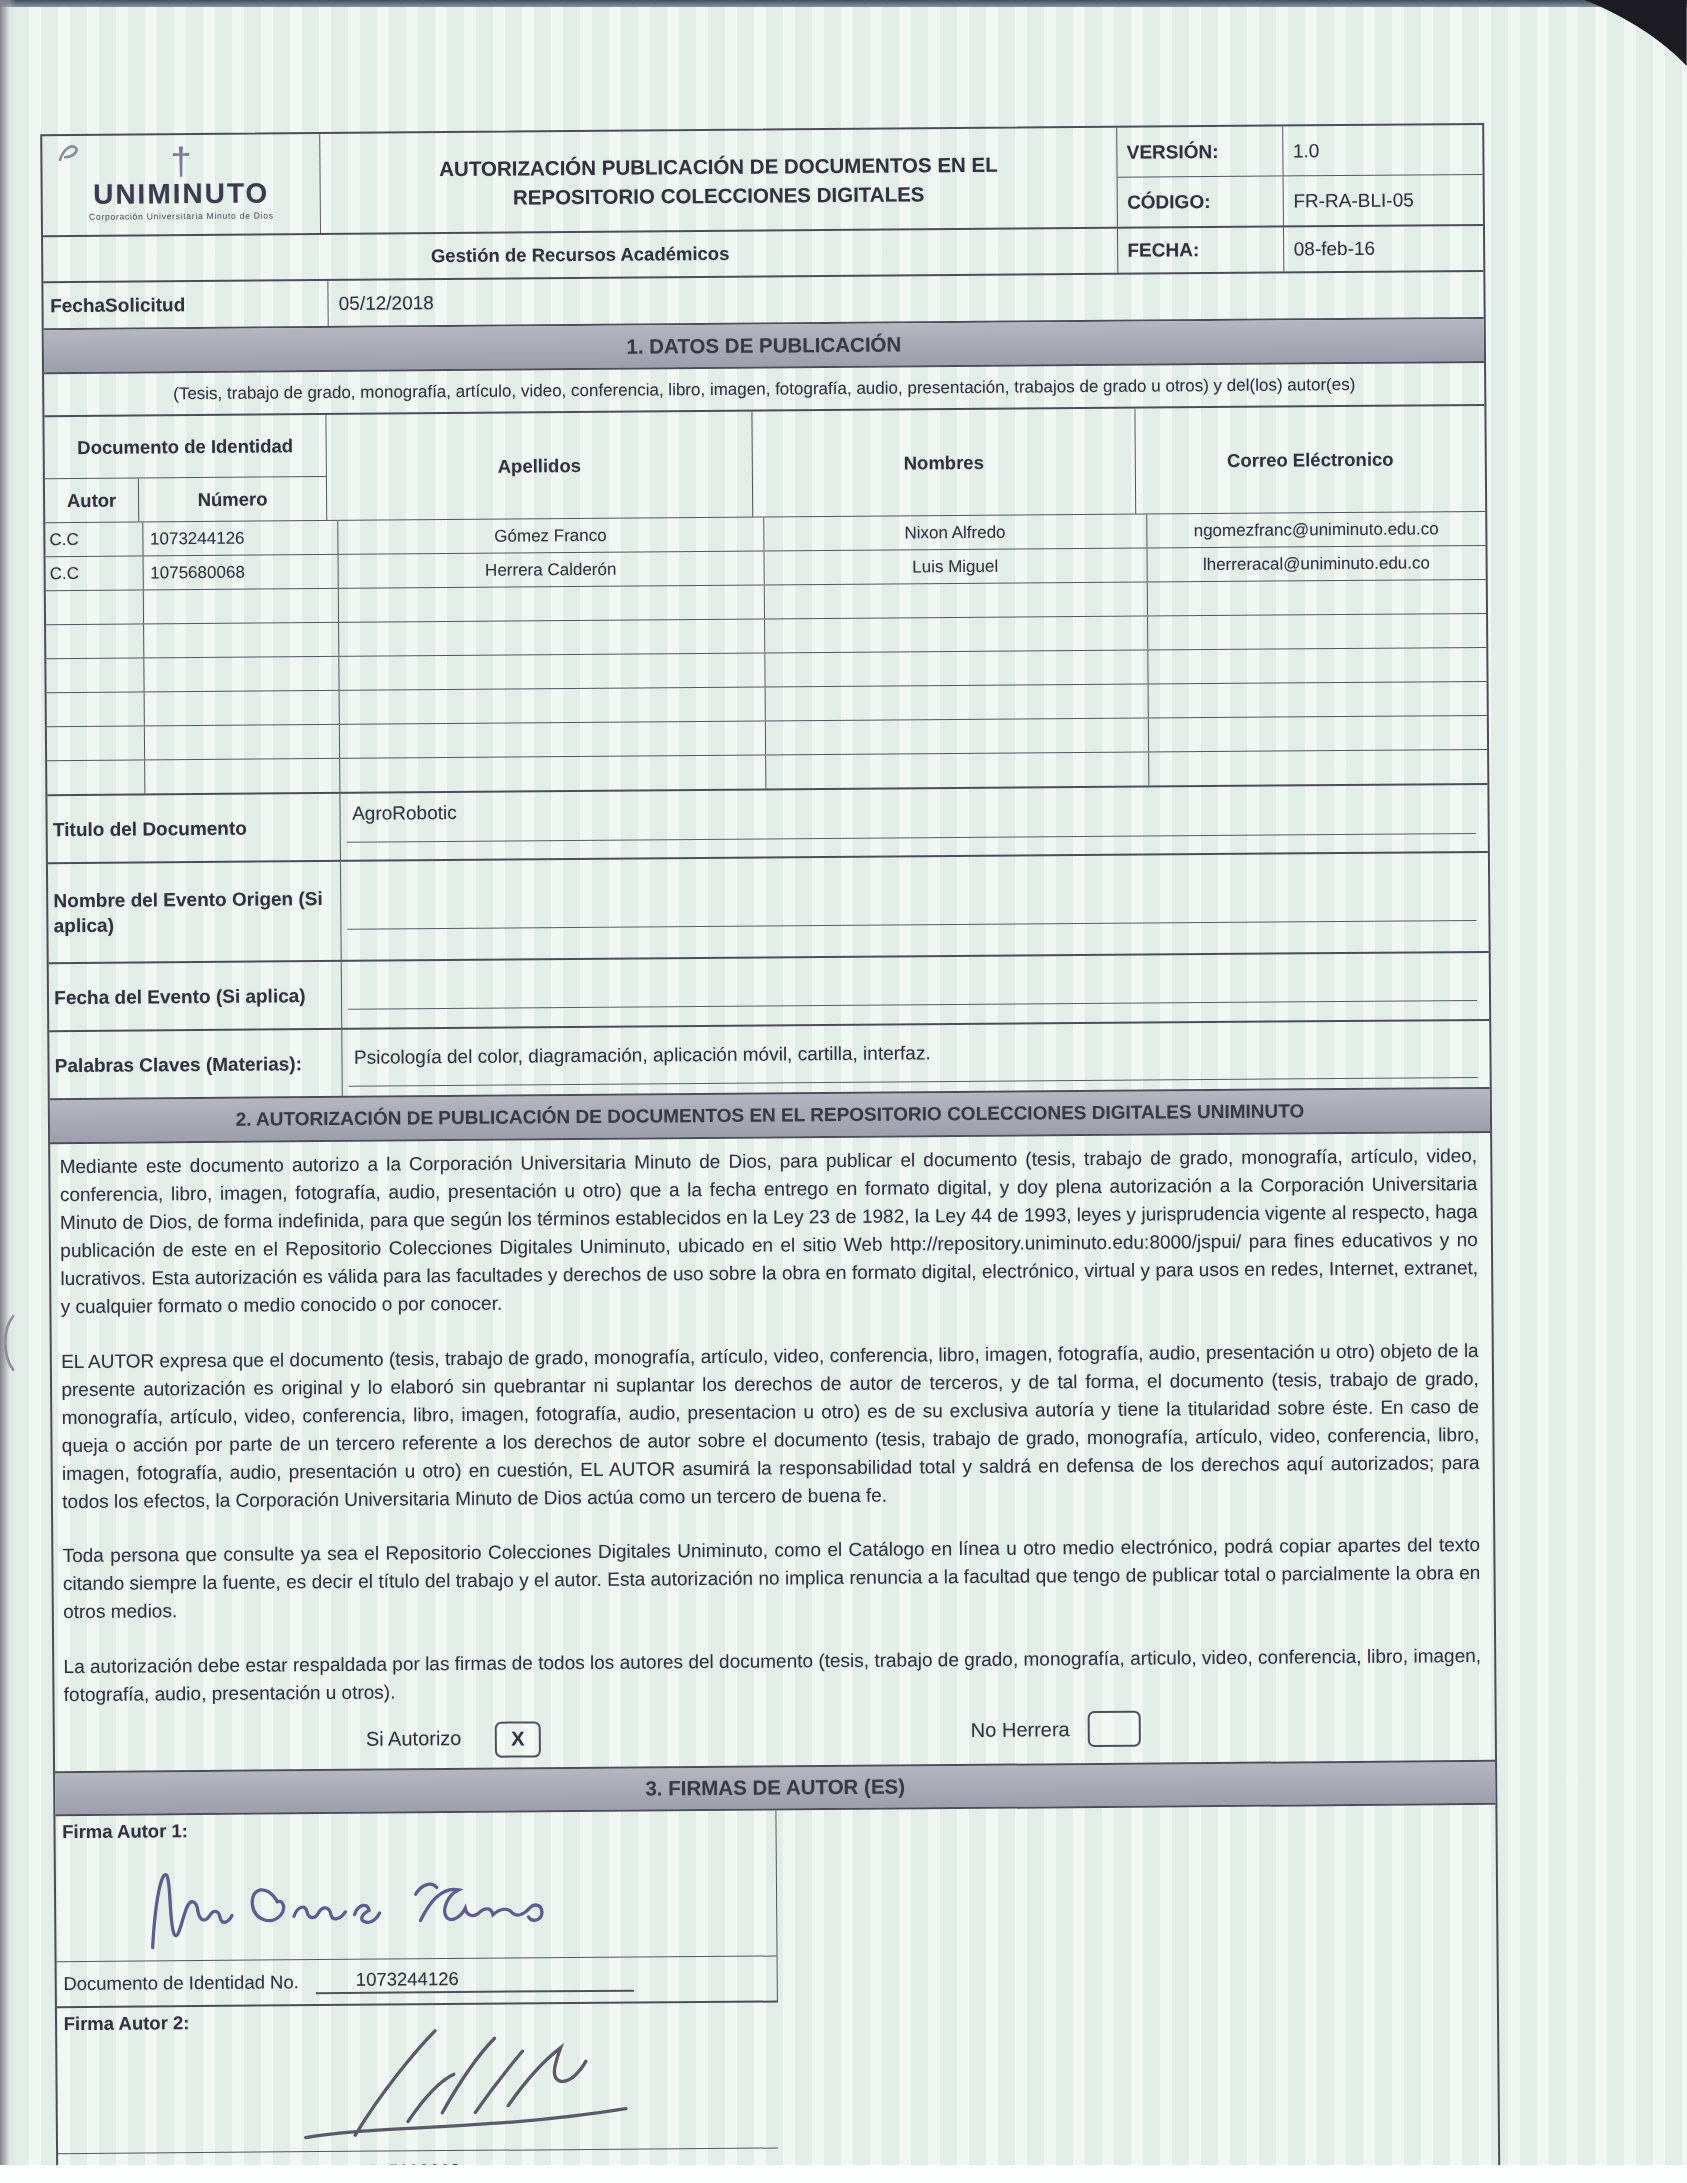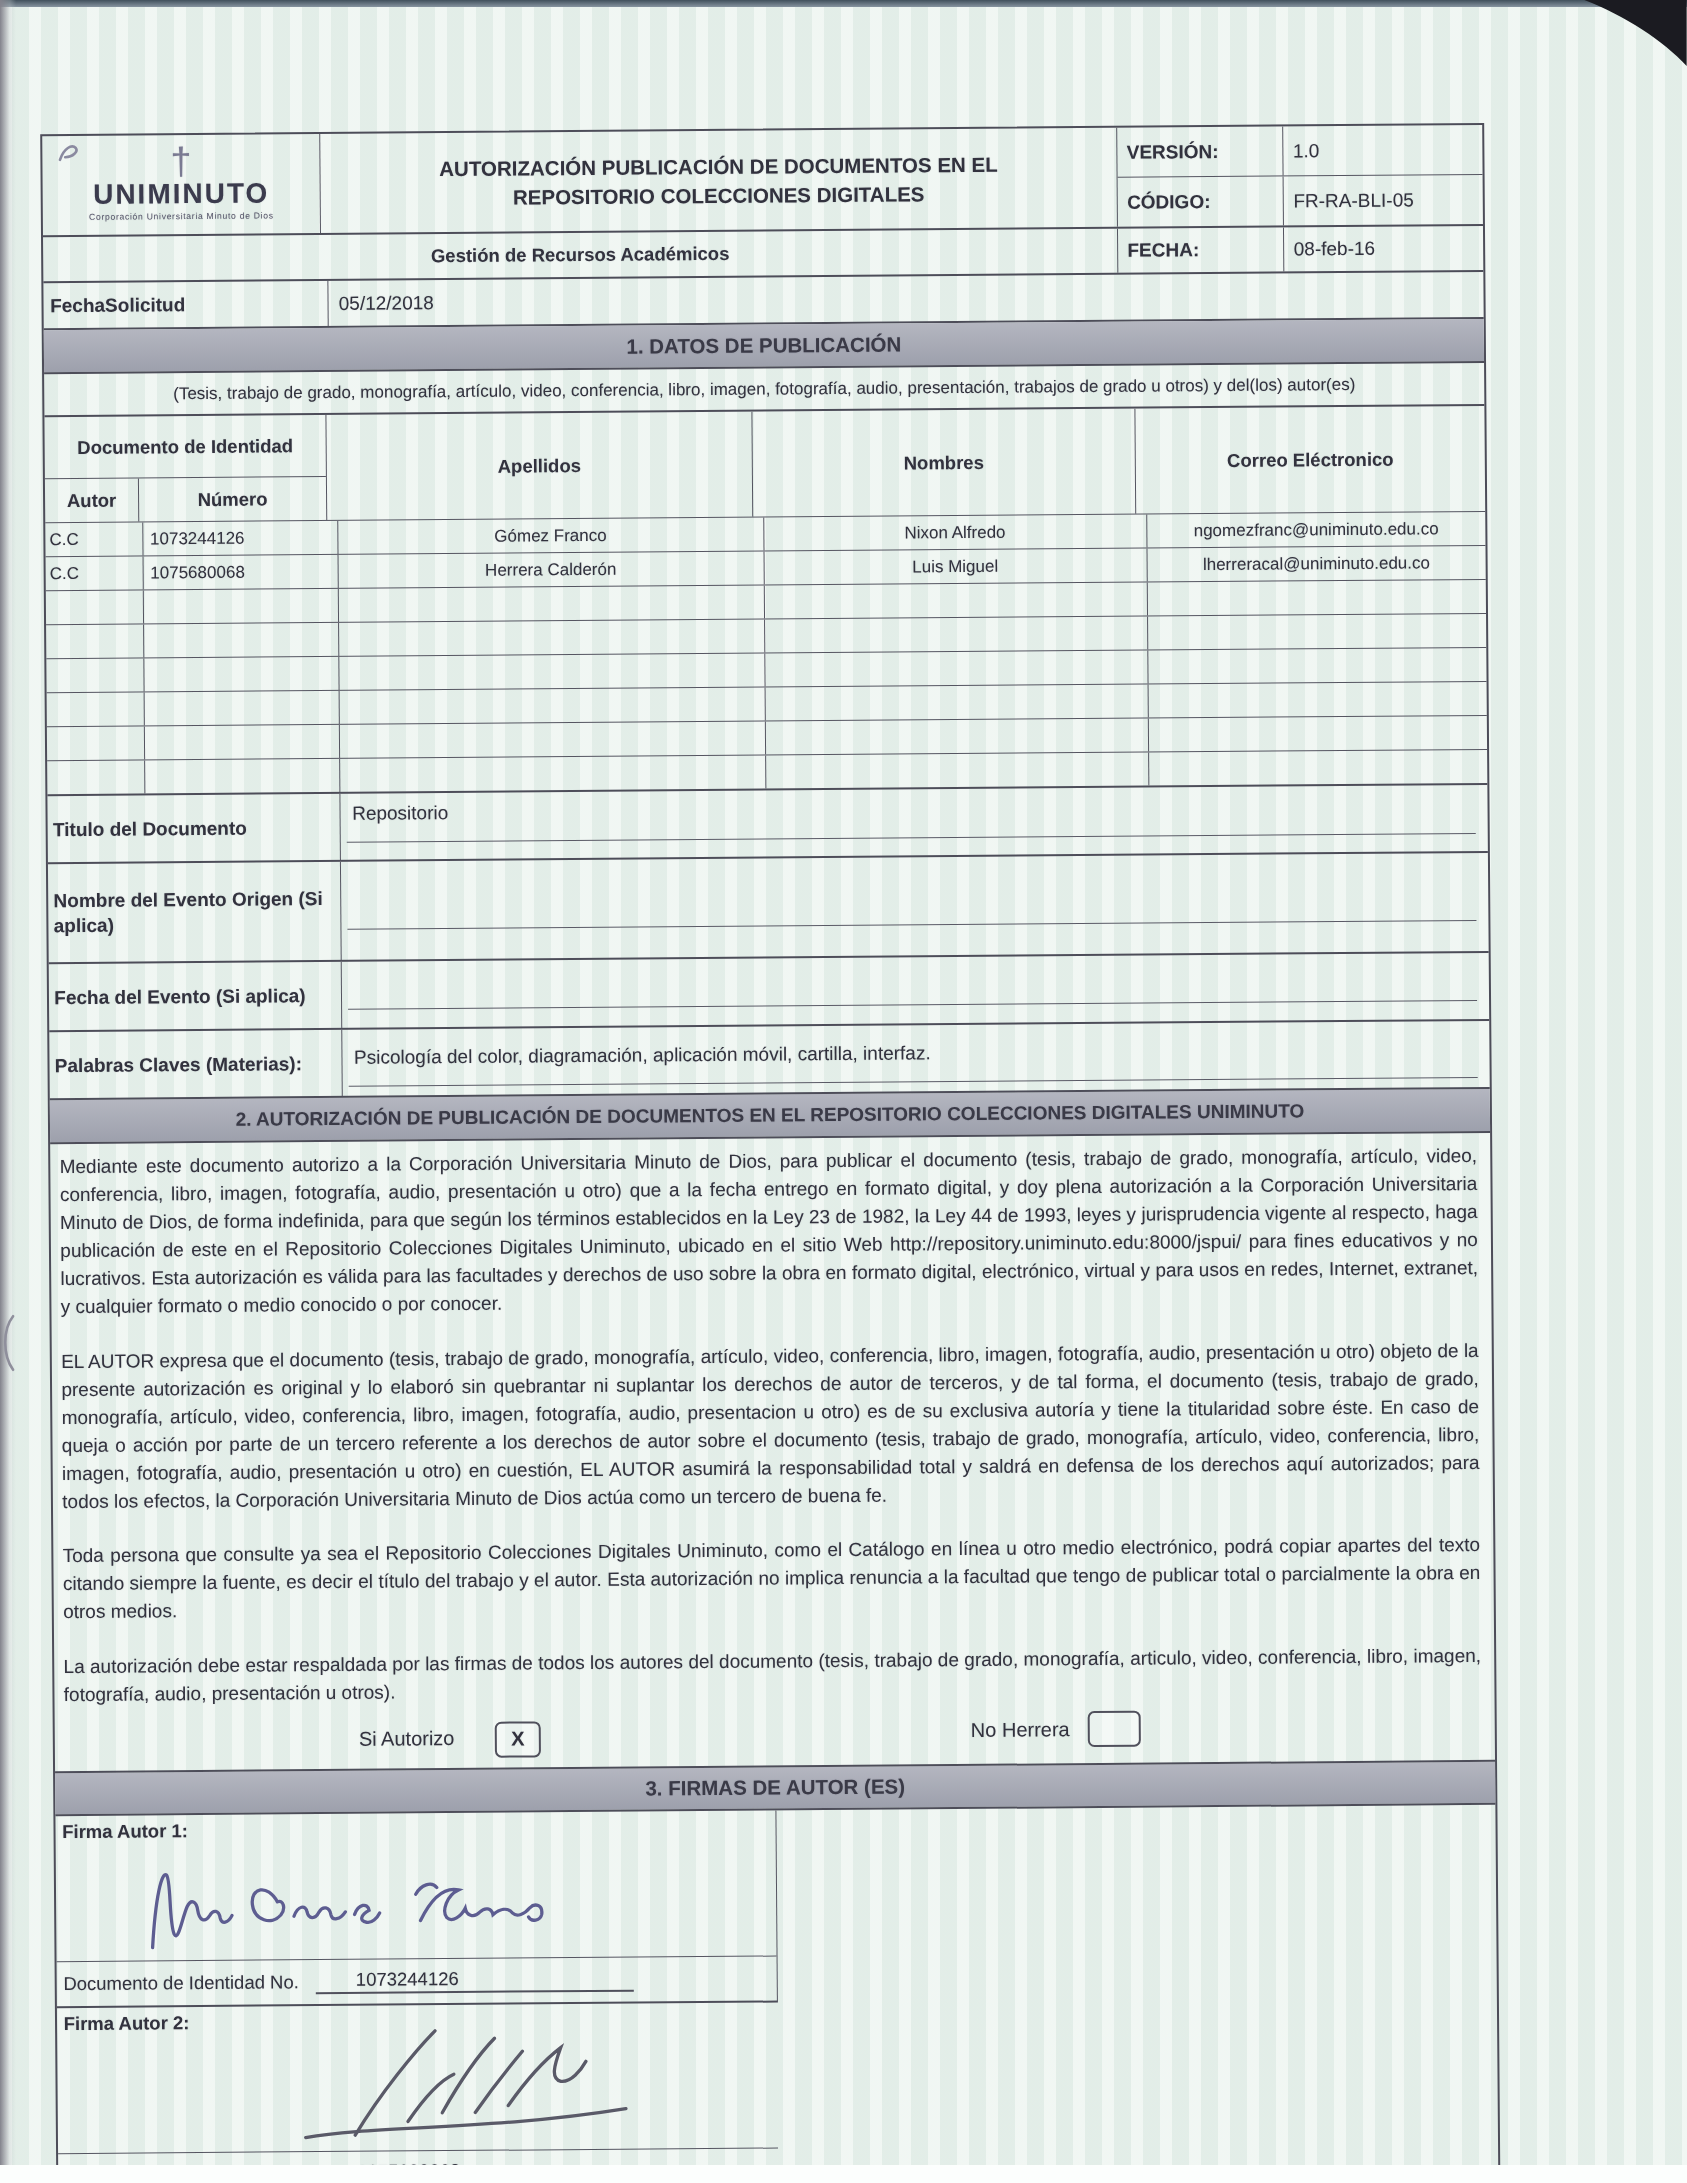--- a/index.html
+++ b/index.html
@@ -223,21 +223,21 @@
           <div class="ac t"></div>
           <div class="ac n"></div>
           <div class="ac a"></div>
           <div class="ac o"></div>
           <div class="ac e"></div>
         </div>
 
       <div class="frow bb" style="height:66px;">
         <div class="f-label txt">Titulo del Documento</div>
         <div class="f-value txt">
-          <span>Repositorio</span>
+          <span>AgroRobotic</span>
           <div class="wline" style="bottom:17px;"></div>
         </div>
       </div>
       <div class="frow bb" style="height:98px;">
         <div class="f-label txt">Nombre del Evento Origen (Si aplica)</div>
         <div class="f-value txt">
           <span></span>
           <div class="wline" style="bottom:30px;"></div>
         </div>
       </div>
@@ -258,21 +258,21 @@
 
       <div class="bar bb txt" style="font-size:19px;">2. AUTORIZACIÓN DE PUBLICACIÓN DE DOCUMENTOS EN EL REPOSITORIO COLECCIONES DIGITALES UNIMINUTO</div>
       <div class="legal">
         <p class="txt">Mediante este documento autorizo a la Corporación Universitaria Minuto de Dios, para publicar el documento (tesis, trabajo de grado, monografía, artículo, video, conferencia, libro, imagen, fotografía, audio, presentación u otro) que a la fecha entrego en formato digital, y doy plena autorización a la Corporación Universitaria Minuto de Dios, de forma indefinida, para que según los términos establecidos en la Ley 23 de 1982, la Ley 44 de 1993, leyes y jurisprudencia vigente al respecto, haga publicación de este en el Repositorio Colecciones Digitales Uniminuto, ubicado en el sitio Web http://repository.uniminuto.edu:8000/jspui/ para fines educativos y no lucrativos. Esta autorización es válida para las facultades y derechos de uso sobre la obra en formato digital, electrónico, virtual y para usos en redes, Internet, extranet, y cualquier formato o medio conocido o por conocer.</p>
         <p class="txt">EL AUTOR expresa que el documento (tesis, trabajo de grado, monografía, artículo, video, conferencia, libro, imagen, fotografía, audio, presentación u otro) objeto de la presente autorización es original y lo elaboró sin quebrantar ni suplantar los derechos de autor de terceros, y de tal forma, el documento (tesis, trabajo de grado, monografía, artículo, video, conferencia, libro, imagen, fotografía, audio, presentacion u otro) es de su exclusiva autoría y tiene la titularidad sobre éste. En caso de queja o acción por parte de un tercero referente a los derechos de autor sobre el documento (tesis, trabajo de grado, monografía, artículo, video, conferencia, libro, imagen, fotografía, audio, presentación u otro) en cuestión, EL AUTOR asumirá la responsabilidad total y saldrá en defensa de los derechos aquí autorizados; para todos los efectos, la Corporación Universitaria Minuto de Dios actúa como un tercero de buena fe.</p>
         <p class="txt">Toda persona que consulte ya sea el Repositorio Colecciones Digitales Uniminuto, como el Catálogo en línea u otro medio electrónico, podrá copiar apartes del texto citando siempre la fuente, es decir el título del trabajo y el autor. Esta autorización no implica renuncia a la facultad que tengo de publicar total o parcialmente la obra en otros medios.</p>
         <p class="txt">La autorización debe estar respaldada por las firmas de todos los autores del documento (tesis, trabajo de grado, monografía, articulo, video, conferencia, libro, imagen, fotografía, audio, presentación u otros).</p>
       </div>
 
       <div class="authorize bb">
-        <span class="auth-label txt" style="left:304px;">Si Autorizo</span>
+        <span class="auth-label txt" style="left:311px;">Si Autorizo</span>
         <span class="box txt" style="left:440px;top:8px;">
             <span>X</span>
           </span>
         <span class="auth-label txt" style="left:916px;top:9.3px;">No Herrera</span>
         <span class="box txt" style="left:1033px;top:2.6px;width:49px;">
             <span></span>
           </span>
       </div>
 
       <div class="bar bb" style="height:41px;">

